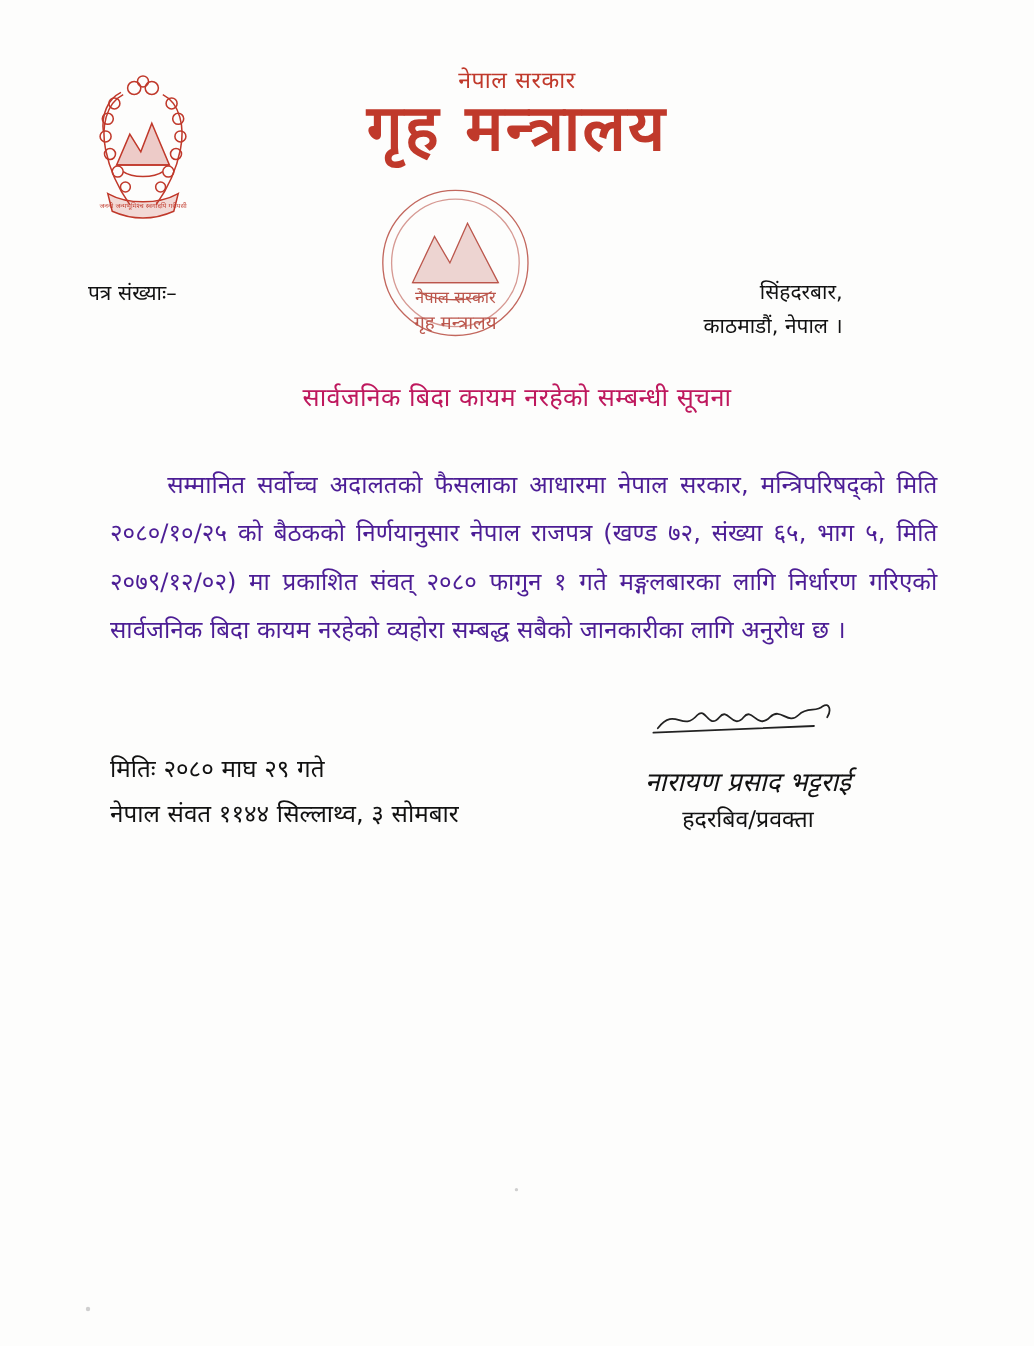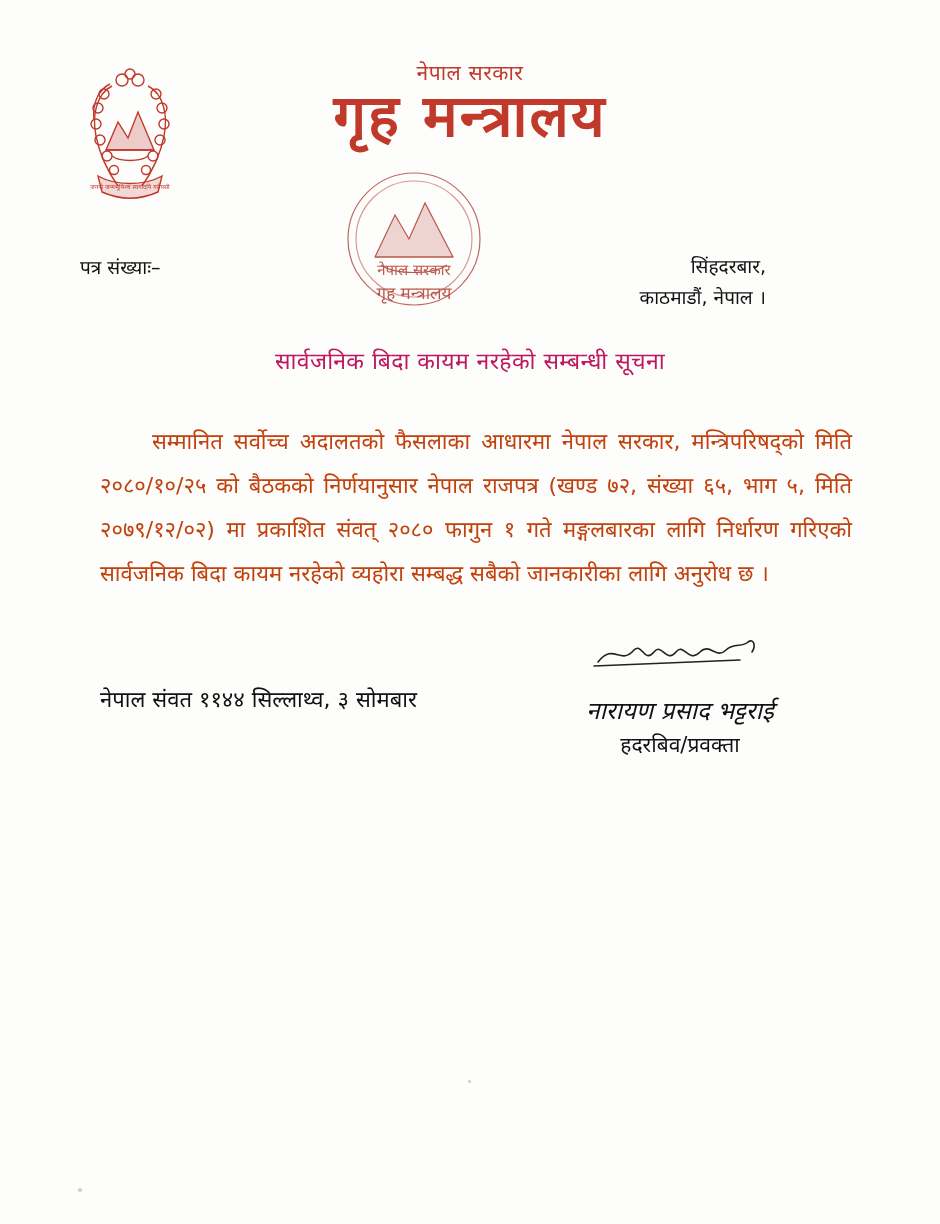--- a/index.html
+++ b/index.html
@@ -128,21 +128,21 @@
   
   .body-text {
     position: absolute;
     top: 420px;
     left: 100px;
     width: 752px;
     font-size: 22px;
     line-height: 2.0;
     text-align: justify;
     text-justify: inter-word;
-    color: #c2410c;
+    color: #4c1d95;
   }
   .body-text .indent { display:inline-block; width: 52px; }
 
   
   .signature-block {
     position: absolute;
     top: 636px;
     right: 100px;
     width: 320px;
     text-align: center;
@@ -259,18 +259,19 @@
       <svg width="180" height="40" viewBox="0 0 180 40" fill="none" stroke="currentColor" stroke-width="1.6" stroke-linecap="round">
         <path d="M8 26 C24 6 30 30 44 14 C52 6 54 28 64 16 C72 6 76 28 86 16 C94 6 98 28 110 16 C120 6 126 24 136 14 C144 6 152 12 158 6 C164 2 166 10 162 16"></path>
         <path d="M4 30 L150 24"></path>
       </svg>
     </div>
     <div class="sign-name">नारायण प्रसाद भट्टराई</div>
     <div class="sign-post">हदरबिव/प्रवक्ता</div>
   </div>
 
   <div class="date-block">
+    <div>मितिः २०८० माघ २९ गते</div>
     <div>नेपाल संवत ११४४ सिल्लाथ्व, ३ सोमबार</div>
   </div>
 
   <div class="speck" style="left:78px; top:1188px; width:4px; height:4px;"></div>
   <div class="speck" style="left:468px; top:1080px; width:3px; height:3px;"></div>
 </div>
 
 </body></html>

